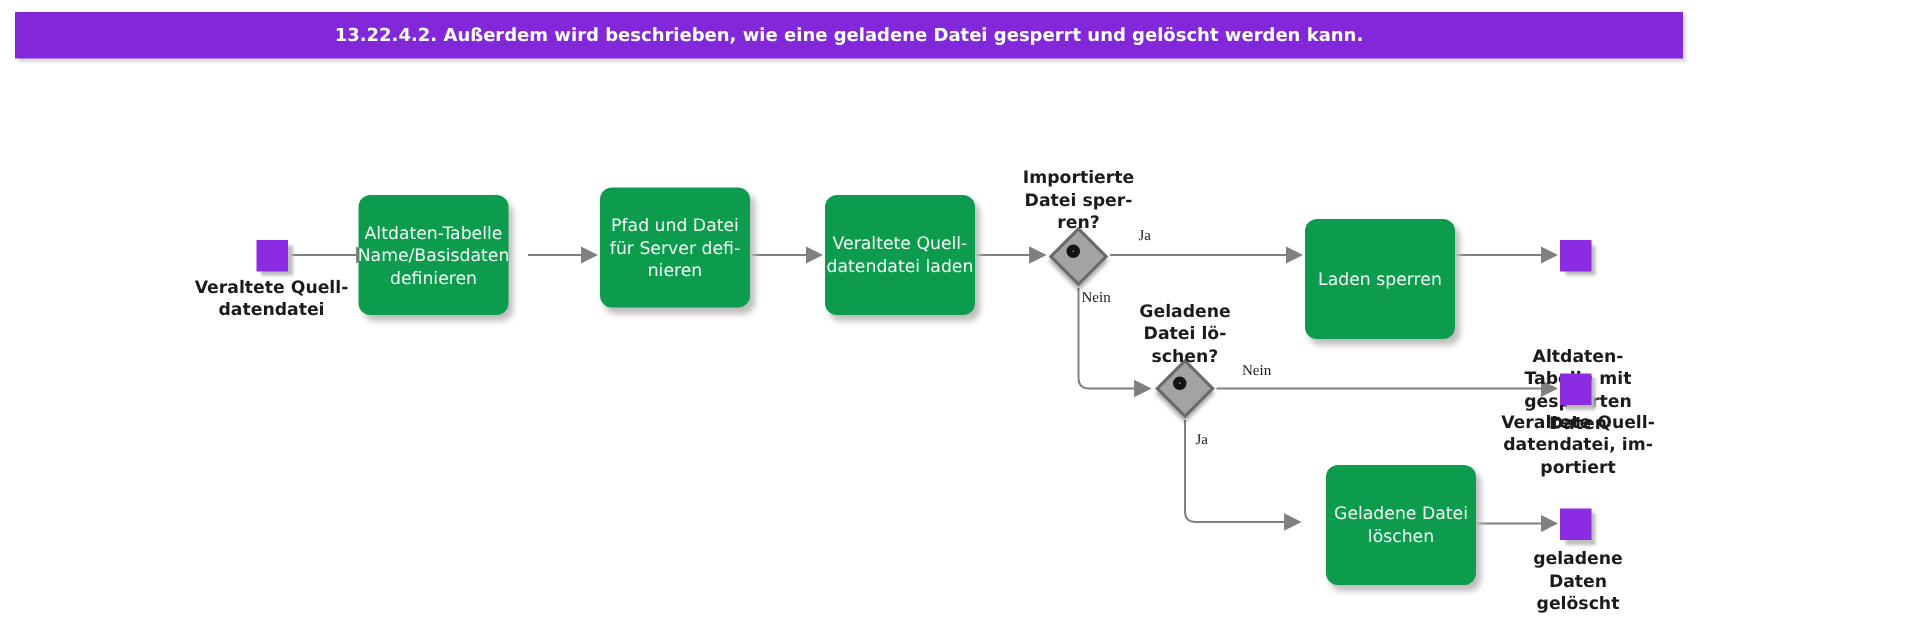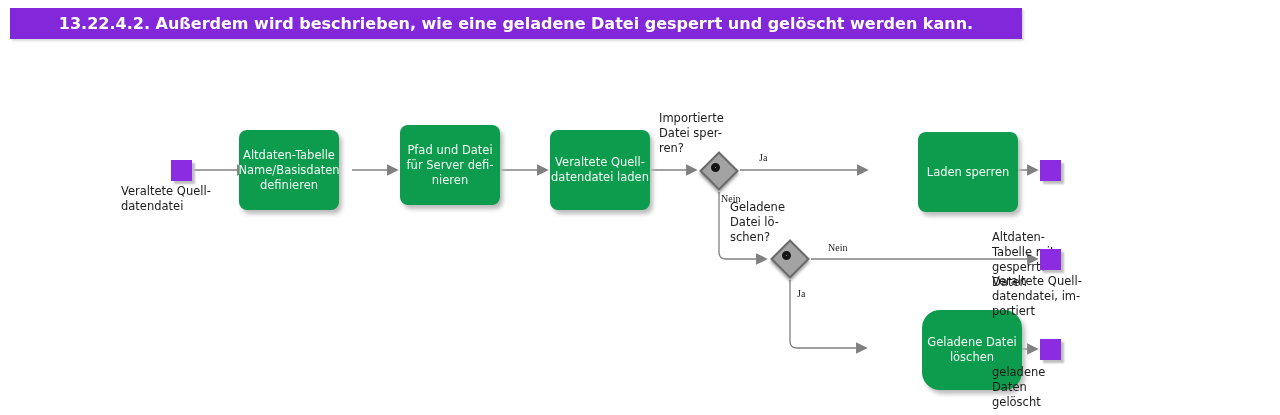--- a/index.html
+++ b/index.html
@@ -12,23 +12,23 @@
     --diamond:#A3A3A3;
     --diamond-border:#6A6A6A;
   }
   *{margin:0;padding:0;box-sizing:border-box;}
   html,body{background:#ffffff;}
   body{
     width:1280px;height:415px;position:relative;overflow:hidden;
     font-family:"DejaVu Sans","Liberation Sans",sans-serif;
   }
   .banner{
-    position:absolute;left:10px;top:8px;width:1012px;height:31px;
+    position:absolute;left:10px;top:8px;width:1112px;height:31px;
     background:var(--banner);color:#ffffff;
-    font-size:16px;font-weight:bold;line-height:31px;text-align:center;
+    font-size:12px;font-weight:bold;line-height:31px;text-align:center;
     box-shadow:2px 2px 2px #d9d9d9;
   }
   .canvas{position:absolute;left:0;top:0;width:1280px;height:415px;}
   .connectors{position:absolute;left:0;top:0;pointer-events:none;}
   .task{
     position:absolute;width:100px;height:80px;border-radius:8px;
     background:var(--task);color:var(--task-text);
     display:flex;align-items:center;justify-content:center;text-align:center;
     font-size:11.5px;line-height:15px;white-space:pre-line;
     box-shadow:3px 4px 4px #bdbdbd;
@@ -41,35 +41,36 @@
     position:absolute;width:28px;height:28px;
     background:var(--diamond);border:2px solid var(--diamond-border);
     transform:rotate(45deg);
     box-shadow:2px 2px 3px rgba(0,0,0,0.35);
   }
   .gateway-circle{
     position:absolute;width:9px;height:9px;border:4px solid #151515;
     border-radius:50%;background:transparent;
   }
   .nlabel{
-    position:absolute;width:120px;text-align:left;
+    position:absolute;width:120px;text-align:center;
     font-size:11.5px;line-height:15px;color:var(--label-text);
     white-space:pre-line;
+    font-weight:bold;
   }
   .blabel{
     position:absolute;font-size:10px;line-height:14px;color:var(--label-text);font-family:Liberation Serif, serif;
   }
   
   #start-event{left:171px;top:160px;}
   #start-label{left:121px;top:184px;}
   #task-1{left:239px;top:130px;}
   #task-2{left:400px;top:125px;}
   #task-3{left:550px;top:130px;}
-  #task-4{left:870px;top:132px;margin-left:48px;}
-  #task-5{left:922px;top:310px;border-radius:18px;}
+  #task-4{left:870px;top:146px;}
+  #task-5{left:884px;top:310px;}
   #gw-1{left:705px;top:157px;}
   #gw-1-circle{left:711px;top:163px;}
   #gw-1-question{left:659px;top:111px;}
   #gw-2{left:776px;top:245px;}
   #gw-2-circle{left:782px;top:251px;}
   #gw-2-question{left:730px;top:200px;}
   #label-ja-1{left:759px;top:151px;}
   #label-nein-1{left:721px;top:192px;}
   #label-nein-2{left:828px;top:241px;}
   #label-ja-2{left:797px;top:287px;}

